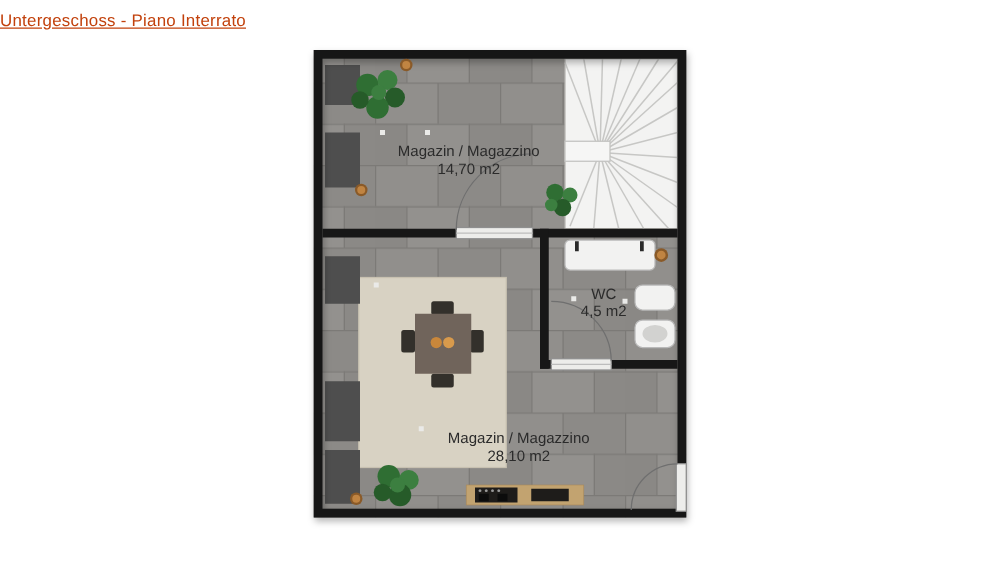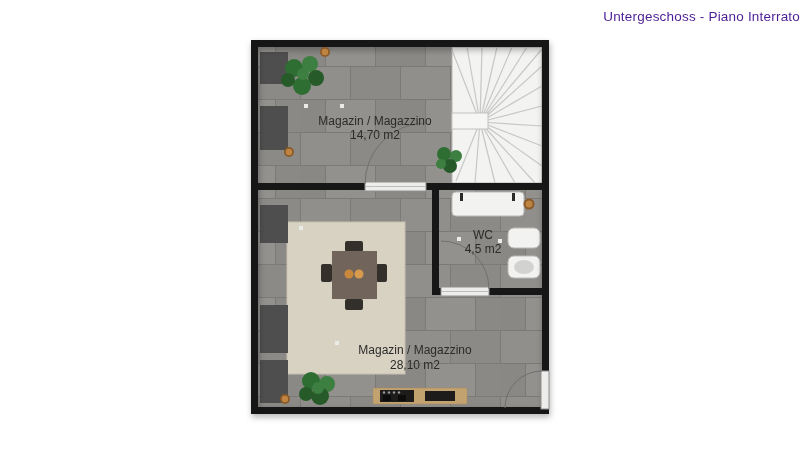--- a/index.html
+++ b/index.html
@@ -1,19 +1,19 @@
 <!DOCTYPE html>
 <html style="--wall: #171717; --floor: #8f8d8a; --grout: #7c7a77; --stairs: #f3f3f2; --rug: #d8d2c3; --table: #70645b; --chair: #33302b; --shelf: #4e4e4e; --counter: #c2a370; --fixture: #f2f2f1; --plant: #2f6e33; --pot: #b87a33; --text: #2b2b2b; --background: #ffffff;"><head>
 <meta charset="utf-8">
 <style>
   html,body{margin:0;padding:0;width:800px;height:450px;background:#fff;overflow:hidden;
     font-family:"Liberation Sans", sans-serif;}
   .stage{position:relative;width:800px;height:450px;}
-  .title{position:absolute;top:9px;left:0;width:100%;text-align:right;
-    font-size:13.5px;color:#4c1d95;letter-spacing:.2px;}
+  .title{position:absolute;top:9px;left:0;width:100%;text-align:left;
+    font-size:13.5px;color:#c2410c;letter-spacing:.2px;text-decoration:underline;}
   svg{position:absolute;left:0;top:0;}
   .wall{fill:var(--wall);}
   .stairs-bg{fill:var(--stairs);stroke:#b6b4b1;stroke-width:1;}
   .stair-line{stroke:#c7c7c5;stroke-width:1.2;fill:none;}
   .stair-landing{fill:#f6f6f5;stroke:#c2c2c0;stroke-width:1;}
   .shelf{fill:var(--shelf);}
   .rug{fill:var(--rug);stroke:#c8c1b1;stroke-width:1;}
   .table{fill:var(--table);}
   .chair{fill:var(--chair);}
   .counter{fill:var(--counter);stroke:#a8895a;stroke-width:.5;}

